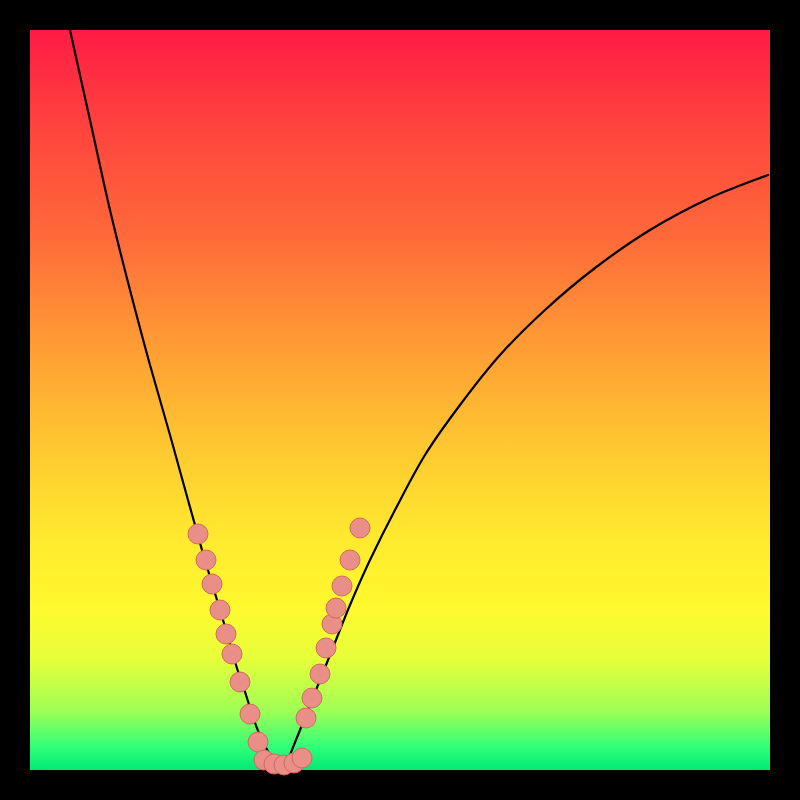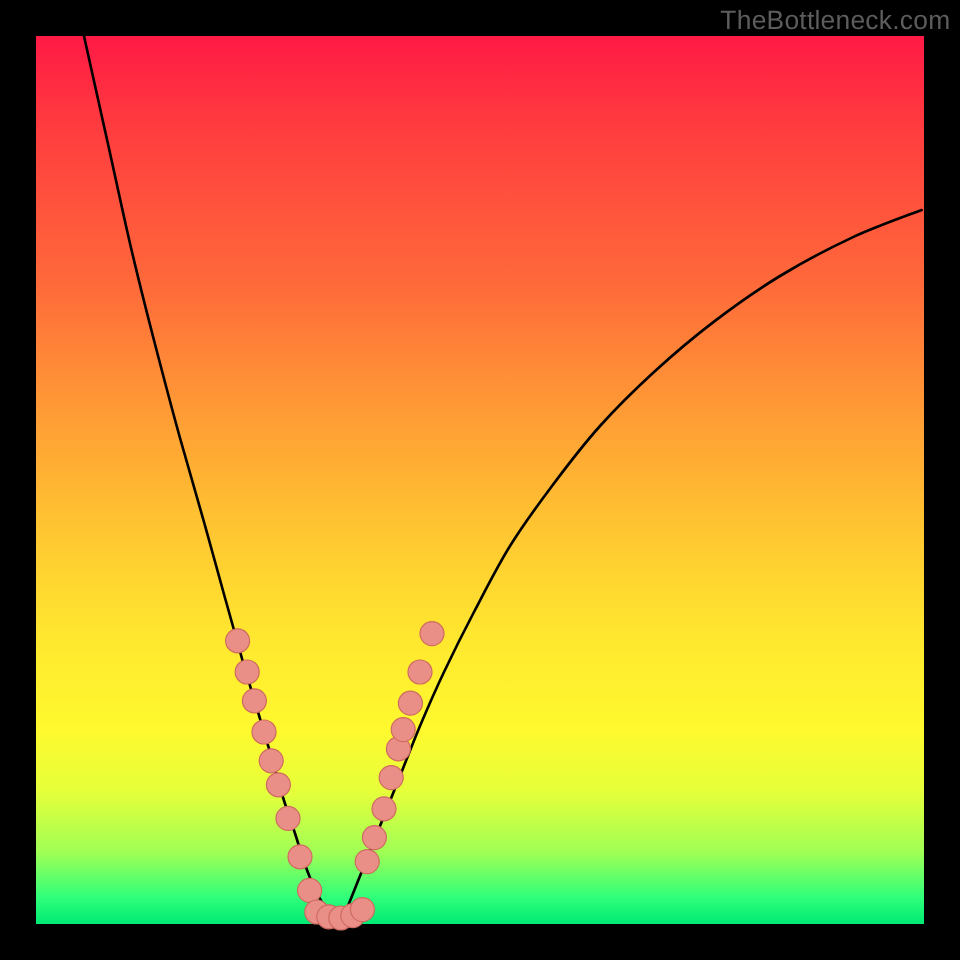--- a/index.html
+++ b/index.html
@@ -88,14 +88,13 @@
         <circle cx="320" cy="530" r="10" fill="#e98f87" stroke="#cf6a60" stroke-width="1"></circle>
         <circle cx="330" cy="498" r="10" fill="#e98f87" stroke="#cf6a60" stroke-width="1"></circle>
         <circle cx="234" cy="730" r="10" fill="#e98f87" stroke="#cf6a60" stroke-width="1"></circle>
         <circle cx="244" cy="734" r="10" fill="#e98f87" stroke="#cf6a60" stroke-width="1"></circle>
         <circle cx="254" cy="735" r="10" fill="#e98f87" stroke="#cf6a60" stroke-width="1"></circle>
         <circle cx="264" cy="733" r="10" fill="#e98f87" stroke="#cf6a60" stroke-width="1"></circle>
         <circle cx="272" cy="728" r="10" fill="#e98f87" stroke="#cf6a60" stroke-width="1"></circle>
       </g>
   </svg>
 
-  <div class="watermark">TheBottleneck.com</div>
 </div>
 
 </body></html>

